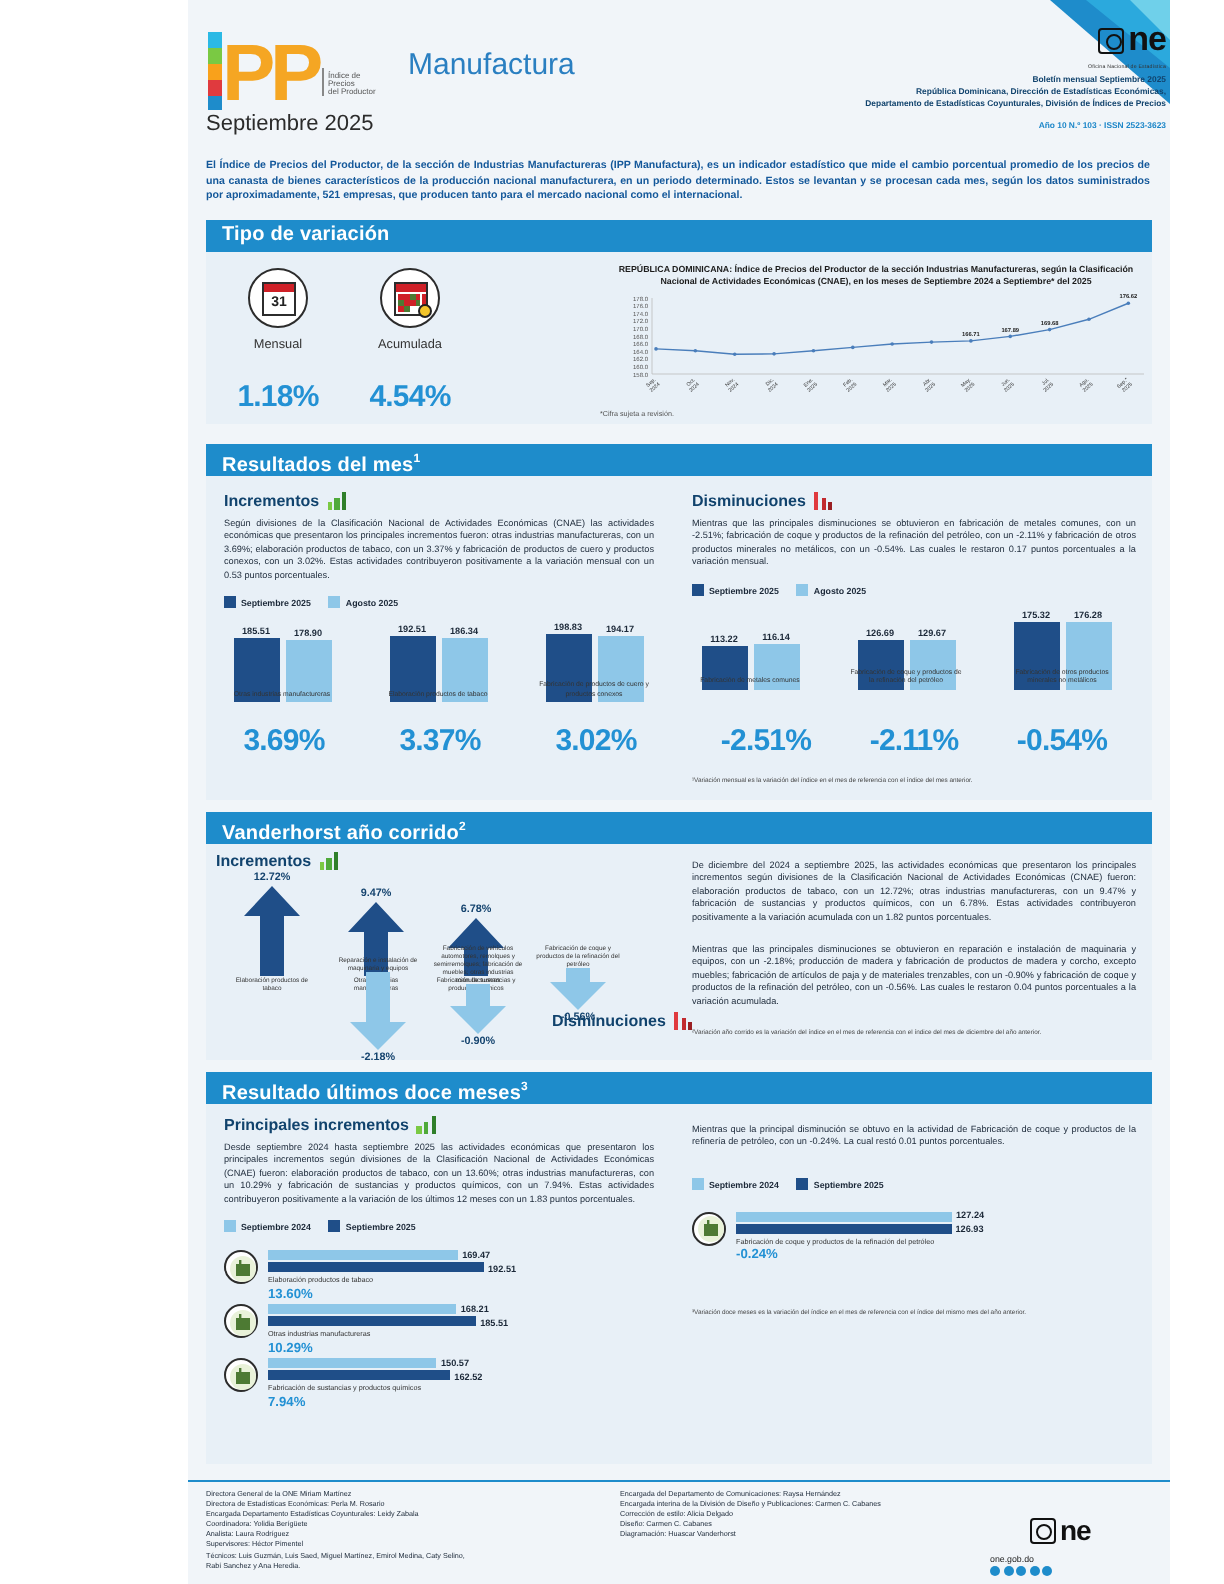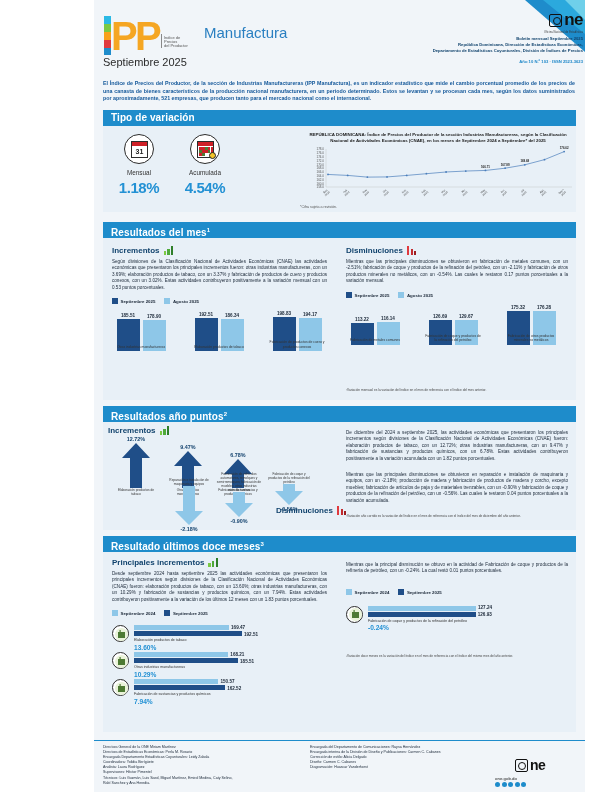--- a/index.html
+++ b/index.html
@@ -52,21 +52,21 @@
   .cal-inner { position:absolute; left:6px; top:6px; width:17px; height:17px; border:1.2px solid #2c2c2c; background:#fff; }
   .cal-top { position:absolute; left:0; top:0; width:100%; height:4px; background:#cf2027; }
   .cal-num { position:absolute; left:0; top:4px; width:100%; font-size:7px; font-weight:bold; text-align:center; line-height:12px; color:#222; }
   .cal-grid { position:absolute; left:1px; top:5px; width:15px; height:11px; }
   .cal-grid i { display:block; float:left; width:2.2px; height:2.2px; margin:0.4px; background:#cf2027; }
   .cal-grid i.g { background:#4d7a33; }
   .cal-grid i.b { background:#7a7a7a; }
   .cal-badge { position:absolute; right:3px; bottom:4px; width:7px; height:7px; border-radius:50%;
                background:#f3c52a; border:1px solid #222; }
   .tv-label { font-size:6.4px; color:#333; line-height:8px; }
-  .tv-val { font-size:15px; font-weight:bold; color:#2391d4; margin-top:2px; letter-spacing:-0.4px; }
+  .tv-val { font-size:15px; font-weight:bold; color:#2391d4; margin-top:13px; letter-spacing:-0.4px; }
 
   
   #line-chart { position:absolute; left:206px; top:22px; width:276px; height:80px; }
   .lc-title { font-size:4.4px; line-height:6px; text-align:center; color:#1b1b1b; font-weight:bold; }
   .lc-note { font-size:3.6px; color:#555; margin-top:2px; }
 
   
   #mes-wrap { position:absolute; left:94px; top:222px; width:491px; height:180px; background:#f1f5f9; }
   .col-head { font-size:8px; font-weight:bold; color:#11436d; display:flex; align-items:center; gap:4px; }
   .bars-ico { display:inline-block; width:11px; height:9px; position:relative; }
@@ -406,26 +406,35 @@
         <div class="bar">
           <div class="bar-v">176.28</div>
           <div style="height:34px;background:#8ec7e8;"></div>
         </div>
       </div>
       <div class="bg-lbl">Fabricación de otros productos minerales no metálicos</div>
     </div>
         </div>
     </div>
 
+    <div class="pct-row" id="pct-row" style="top:140px;left:9px;width:473px;">
+        <div class="pct" style="width:78px;">3.69%</div>
+        <div class="pct" style="width:78px;">3.37%</div>
+        <div class="pct" style="width:78px;">3.02%</div>
+        <div style="width:9px;"></div>
+        <div class="pct" style="width:74px;">-2.51%</div>
+        <div class="pct" style="width:74px;">-2.11%</div>
+        <div class="pct" style="width:74px;">-0.54%</div>
+      </div>
     <div class="foot-note" style="position:absolute;left:252px;top:166px;width:222px;">¹Variación mensual es la variación del índice en el mes de referencia con el índice del mes anterior.</div>
   </div>
 
   <div id="anio-wrap">
     <div class="sec-title" style="left:9px;top:0;width:473px;">
-      <span>Resultados año puntos</span><sup>2</sup>
+      <span>Vanderhorst año corrido</span><sup>2</sup>
     </div>
     <div class="sec-band" style="left:9px;top:16px;width:473px;height:108px;background:#e8f0f7;"></div>
 
     <div style="position:absolute;left:14px;top:20px;width:60px;" class="col-head">
       <span>Incrementos</span>
       <span class="bars-ico">
         <i style="left:0;height:4px;background:#7ac943;"></i>
           <i style="left:3.6px;height:6.5px;background:#4faa3a;"></i>
           <i style="left:7.2px;height:9px;background:#2f7f2a;"></i>
       </span>

